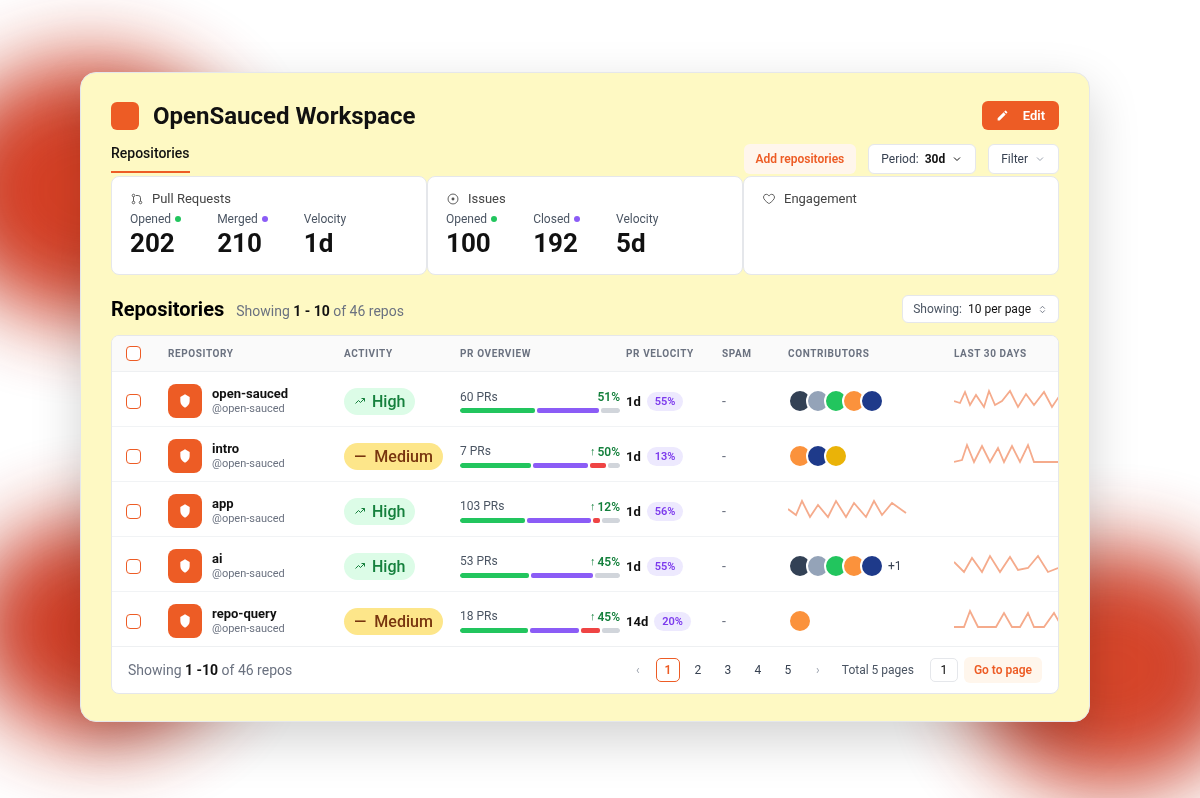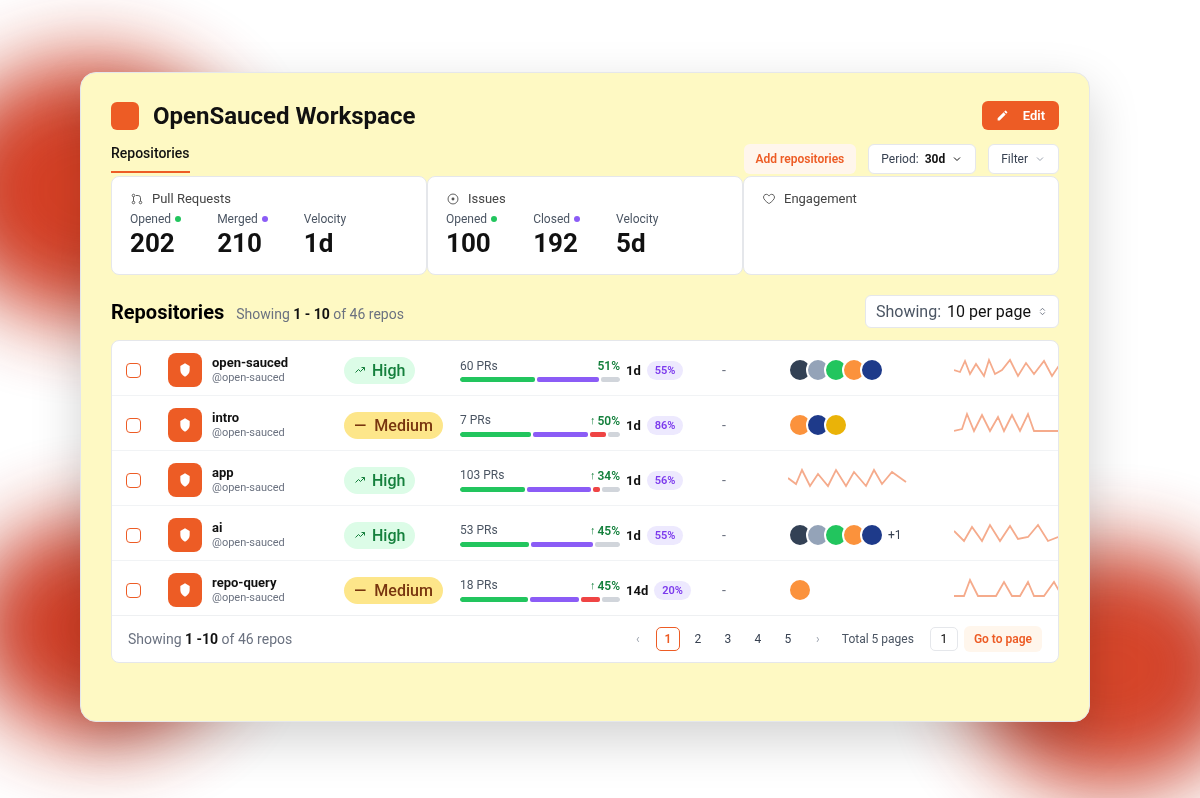--- a/index.html
+++ b/index.html
@@ -38,21 +38,21 @@
   .dot.g{background:#22c55e;} .dot.p{background:#8b5cf6;}
   .metric .val { font-size:26px; font-weight:700; color:#111; margin-top:2px; }
   .pill-low { display:inline-flex; align-items:center; gap:4px; background:#fed7aa; color:#c2410c; font-size:12px; font-weight:600; padding:5px 10px; border-radius:14px; margin-top:6px; }
   .pill-low svg{width:11px;height:11px;stroke:#c2410c;fill:none;stroke-width:2;}
 
   .repos-hdr { display:flex; align-items:center; justify-content:space-between; margin-top:20px; }
   .repos-hdr-left { display:flex; align-items:baseline; gap:12px; }
   .repos-title { font-size:20px; font-weight:700; }
   .showing-txt { font-size:14px; color:#6b7280; }
   .showing-txt b { color:#111; font-weight:700; }
-  .perpage-btn { display:flex; align-items:center; gap:6px; background:#fff; border:1px solid #e5e7eb; border-radius:6px; padding:6px 10px; font-size:16px; color:#4b5563; cursor:pointer;}
+  .perpage-btn { display:flex; align-items:center; gap:6px; background:#fff; border:1px solid #e5e7eb; border-radius:6px; padding:6px 10px; font-size:12px; color:#4b5563; cursor:pointer;}
   .perpage-btn .bold { color:#111; font-weight:400; }
 
   .table { margin-top:12px; background:#fff; border:1px solid #e5e7eb; border-radius:8px; overflow:hidden; }
   .thead, .trow { display:grid; grid-template-columns: 36px 170px 110px 160px 90px 60px 160px 140px; align-items:center; padding:10px 14px; gap:6px; }
   .thead { background:#fafafa; border-bottom:1px solid #eef0f2; }
   .th { font-size:10px; letter-spacing:.06em; font-weight:700; color:#6b7280; text-transform:uppercase; white-space:nowrap; }
   .cb { width:15px; height:15px; border:1.5px solid #ed5c25; border-radius:4px; cursor:pointer; background:#fff; }
   .trow { border-bottom:1px solid #f1f3f5; padding-top:12px; padding-bottom:8px; }
   .trow:last-of-type { border-bottom:1px solid #eef0f2; }
   .repo-cell { display:flex; align-items:center; gap:10px; }
@@ -225,20 +225,32 @@
     <button class="perpage-btn">
       <span>Showing:</span>
       <span class="bold">10 per page</span>
       <svg viewBox="0 0 24 24" style="width:11px;height:11px;stroke:#6b7280;fill:none;stroke-width:2">
           <path d="M7 10l5-5 5 5M7 14l5 5 5-5"></path>
         </svg>
     </button>
   </div>
 
   <div class="table">
+    <div class="thead">
+      <div>
+          <div class="cb"></div>
+        </div>
+      <div class="th">REPOSITORY</div>
+      <div class="th">ACTIVITY</div>
+      <div class="th">PR OVERVIEW</div>
+      <div class="th">PR VELOCITY</div>
+      <div class="th">SPAM</div>
+      <div class="th">CONTRIBUTORS</div>
+      <div class="th">LAST 30 DAYS</div>
+    </div>
     <div id="tbody">
         <div class="trow">
           <div>
             <div class="cb"></div>
           </div>
           <div class="repo-cell">
             <div class="repo-icon">
               <svg viewBox="0 0 24 24">
                 <path d="M12 2l7 4v6c0 5-3 8-7 10-4-2-7-5-7-10V6l7-4z"></path>
               </svg>
@@ -301,21 +313,21 @@
             </div>
             <div class="bar">
               <span class="gseg" style="width:46%"></span>
               <span class="pseg" style="width:36%"></span>
               <span class="rseg" style="width:10%"></span>
               <span class="xseg" style="width:8%"></span>
             </div>
           </div>
           <div class="vel">
             <span class="vval">1d</span>
-            <span class="vpill">86%</span>
+            <span class="vpill">13%</span>
           </div>
           <div class="spam">-</div>
           <div class="avs">
             <div class="av c4"></div>
             <div class="av c5"></div>
             <div class="av c6"></div>
           </div>
           <div><svg class="spark" viewBox="0 0 120 28">
               <path d="M0,22 L8,20 L13,5 L20,22 L28,6 L36,22 L44,8 L50,22 L58,6 L66,22 L74,5 L80,22 L108,22 L118,22"></path>
             </svg></div>
@@ -334,21 +346,21 @@
               <div class="repo-name">app</div>
               <div class="repo-org">@open-sauced</div>
             </div>
           </div>
           <div><span class="act-pill act-high"><svg viewBox="0 0 24 24">
                 <path d="M3 17l6-6 4 4 8-8M21 7h-6m6 0v6"></path>
               </svg>High</span></div>
           <div class="prov">
             <div class="top">
               <span class="prs">103 PRs</span>
-              <span class="pct arrow">34%</span>
+              <span class="pct arrow">12%</span>
             </div>
             <div class="bar">
               <span class="gseg" style="width:42%"></span>
               <span class="pseg" style="width:42%"></span>
               <span class="rseg" style="width:4%"></span>
               <span class="xseg" style="width:12%"></span>
             </div>
           </div>
           <div class="vel">
             <span class="vval">1d</span>

